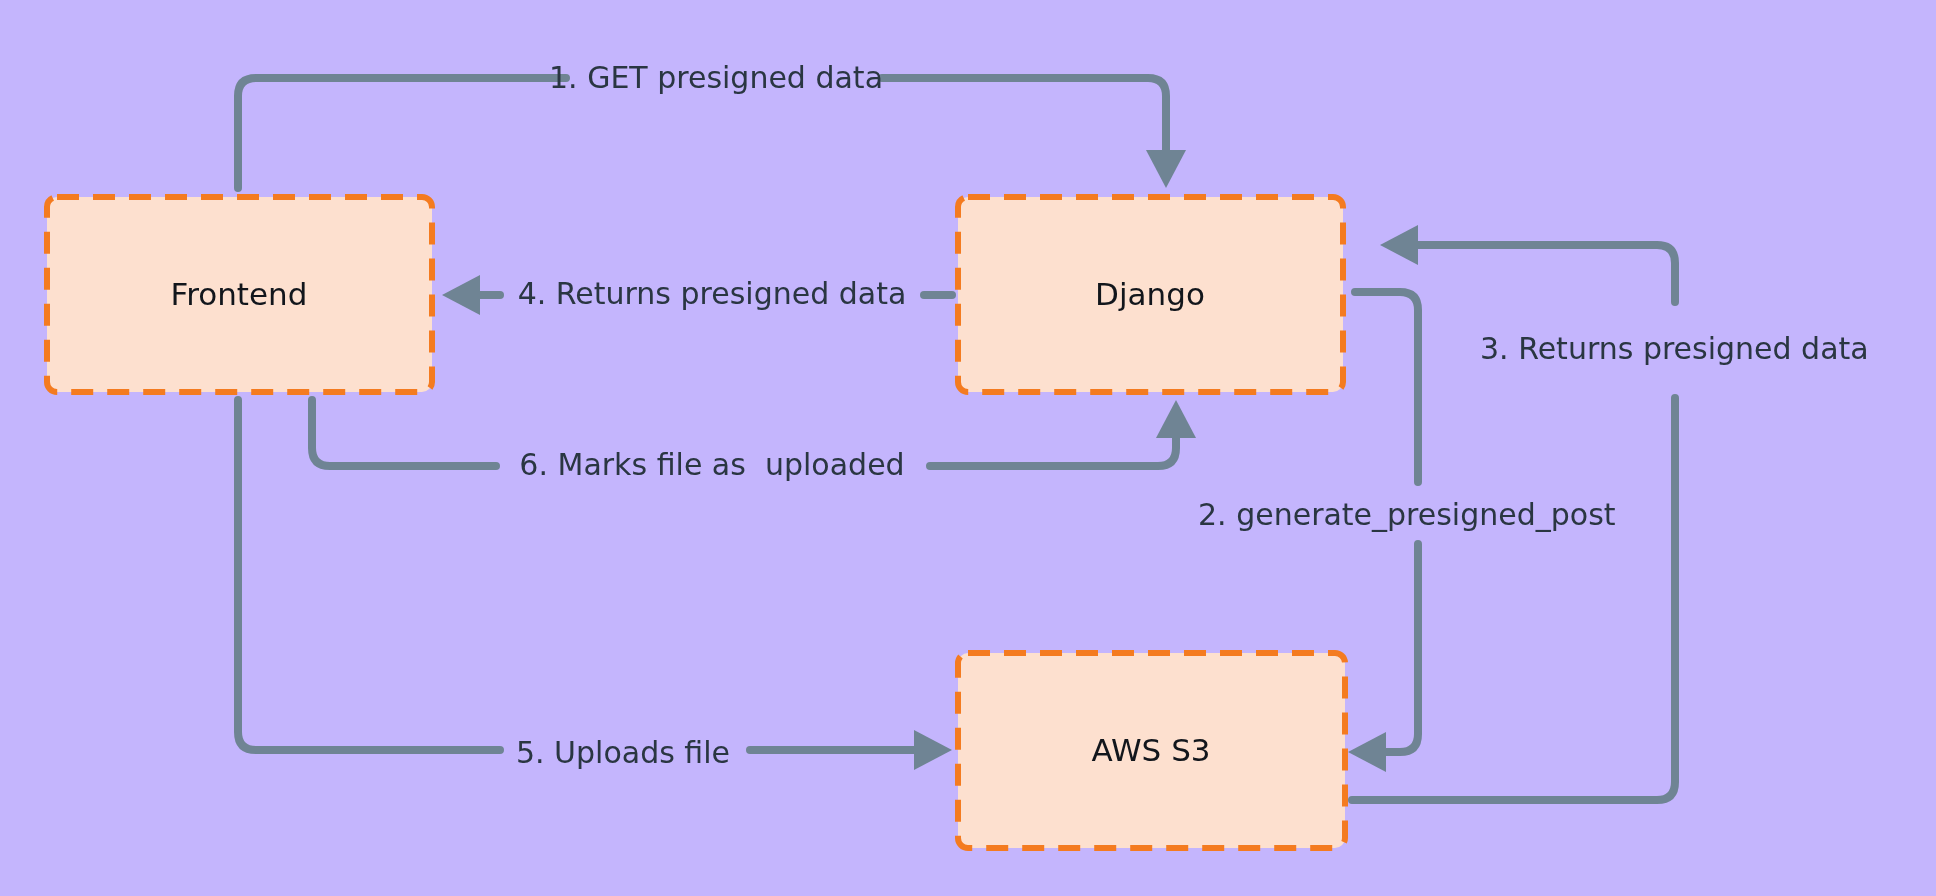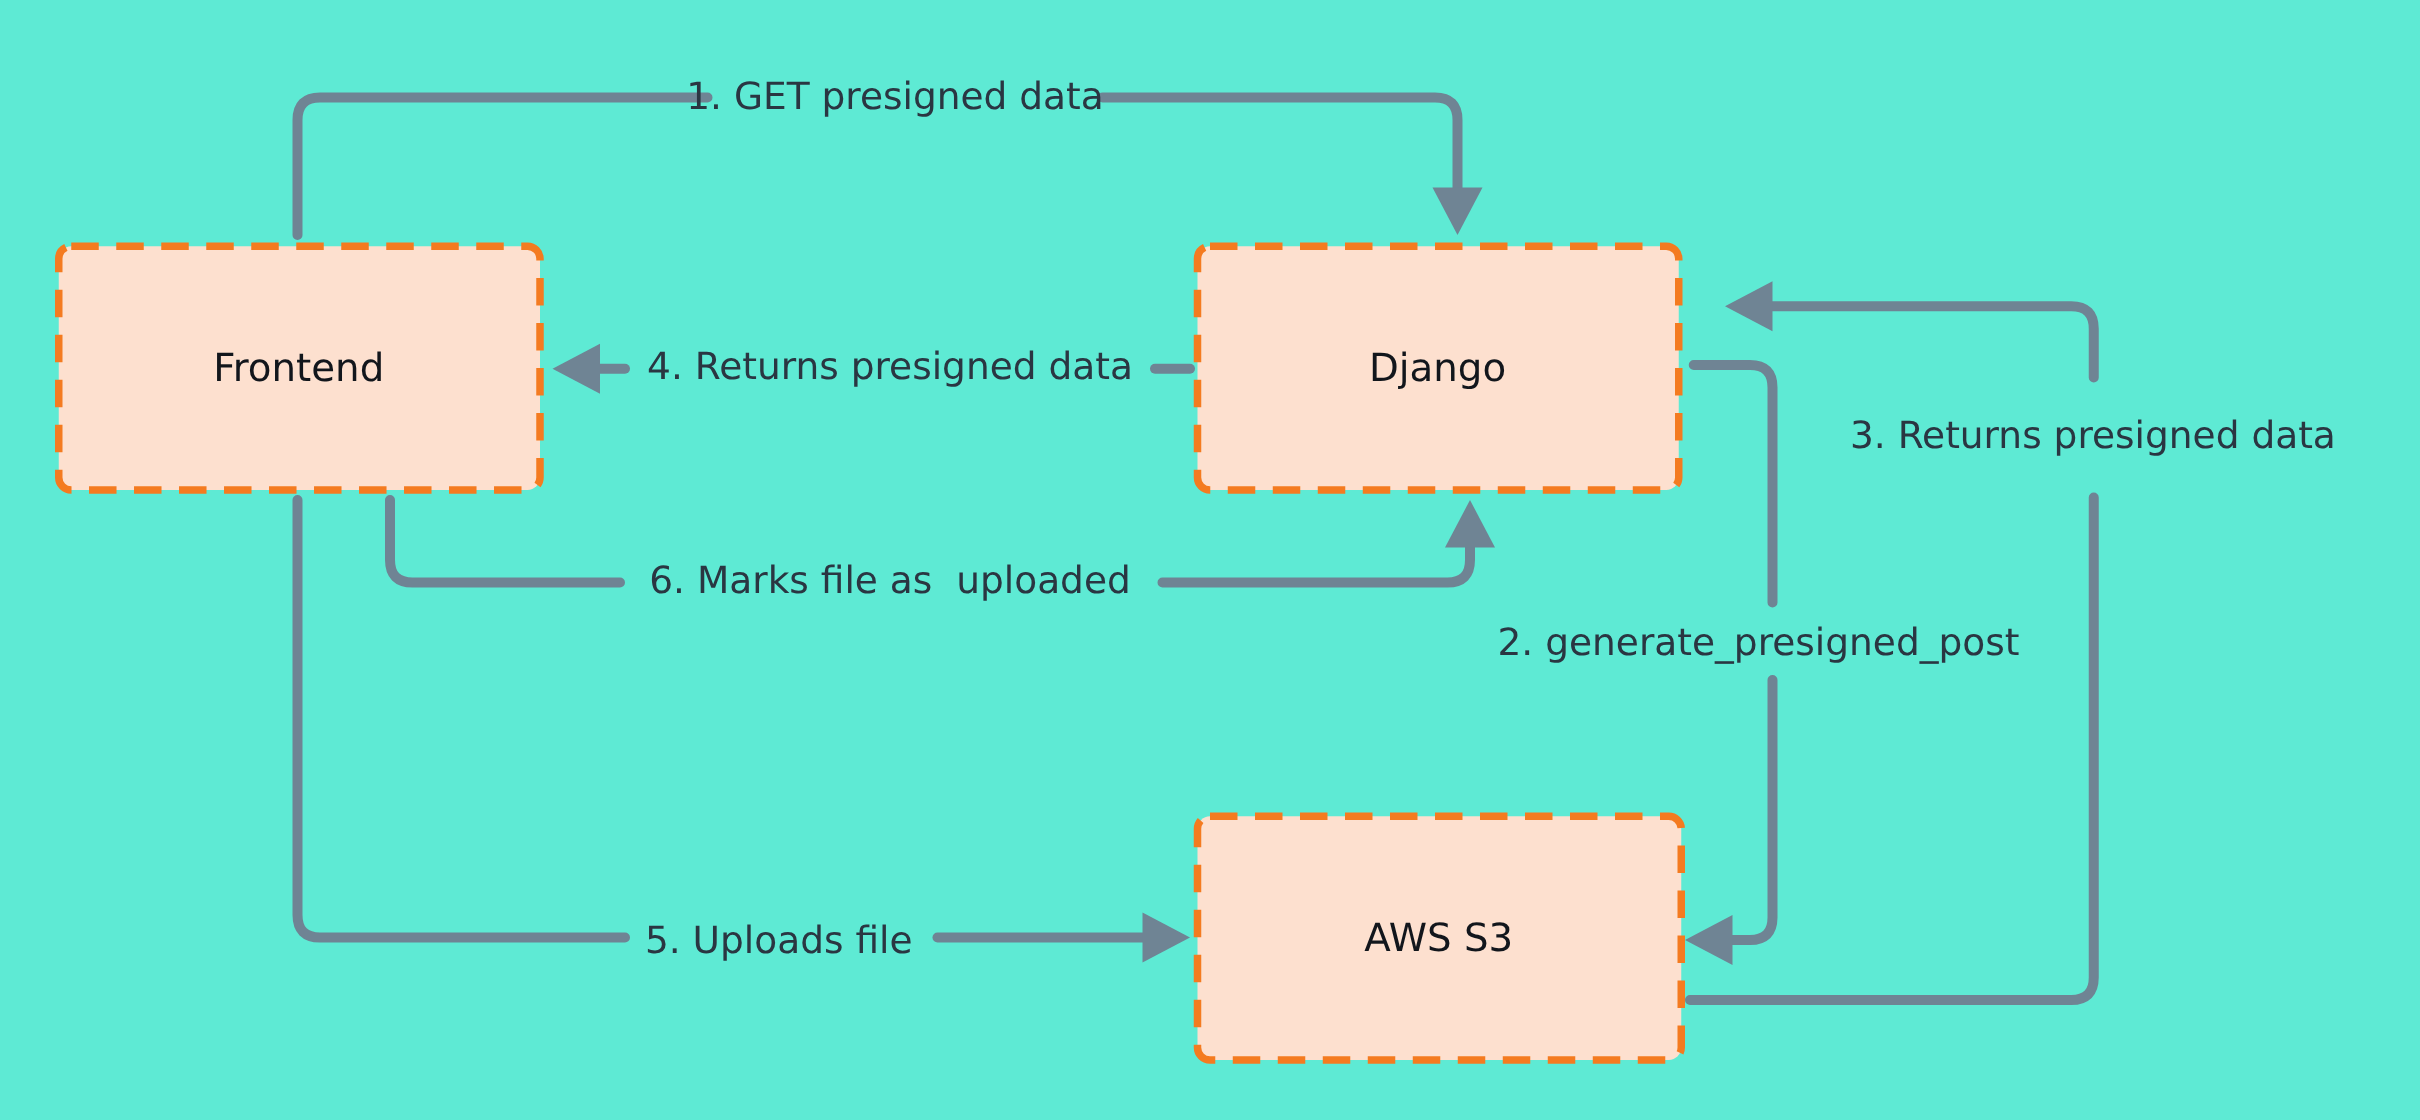--- a/index.html
+++ b/index.html
@@ -10,21 +10,21 @@
   body {
     width: 1936px;
     height: 896px;
     overflow: hidden;
     font-family: "DejaVu Sans", sans-serif;
   }
   #canvas {
     position: relative;
     width: 1936px;
     height: 896px;
-    background: #5eead4;
+    background: #c4b5fd;
   }
   svg.diagram {
     position: absolute;
     left: 0;
     top: 0;
     width: 1936px;
     height: 896px;
   }
   .node-rect {
     fill: #fde0cf;

